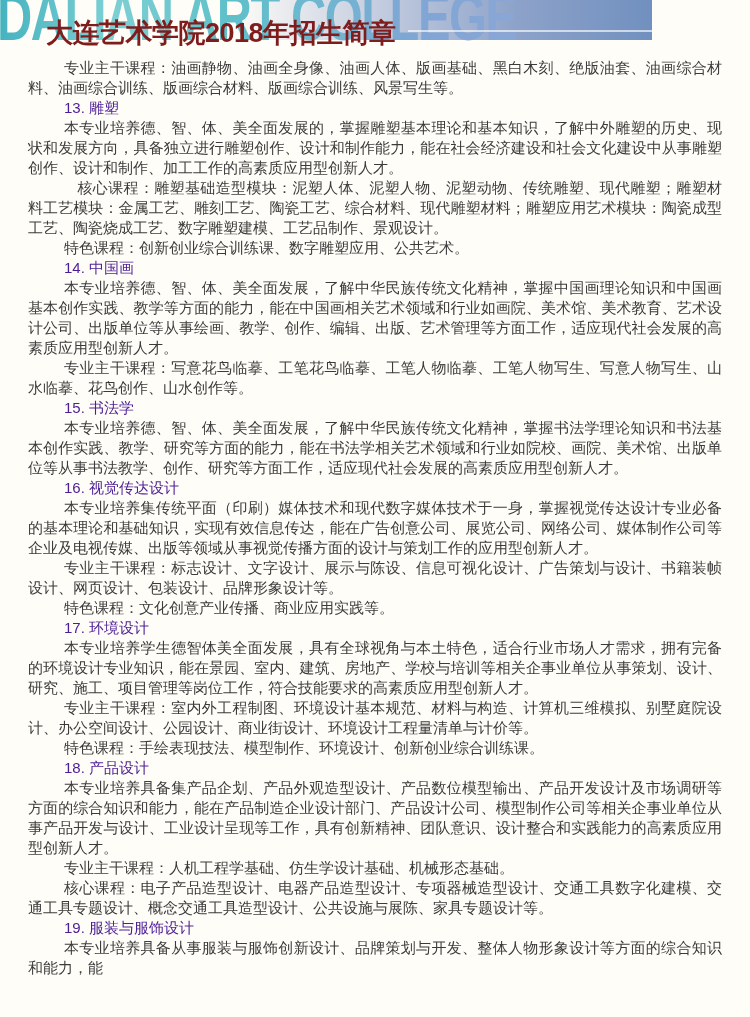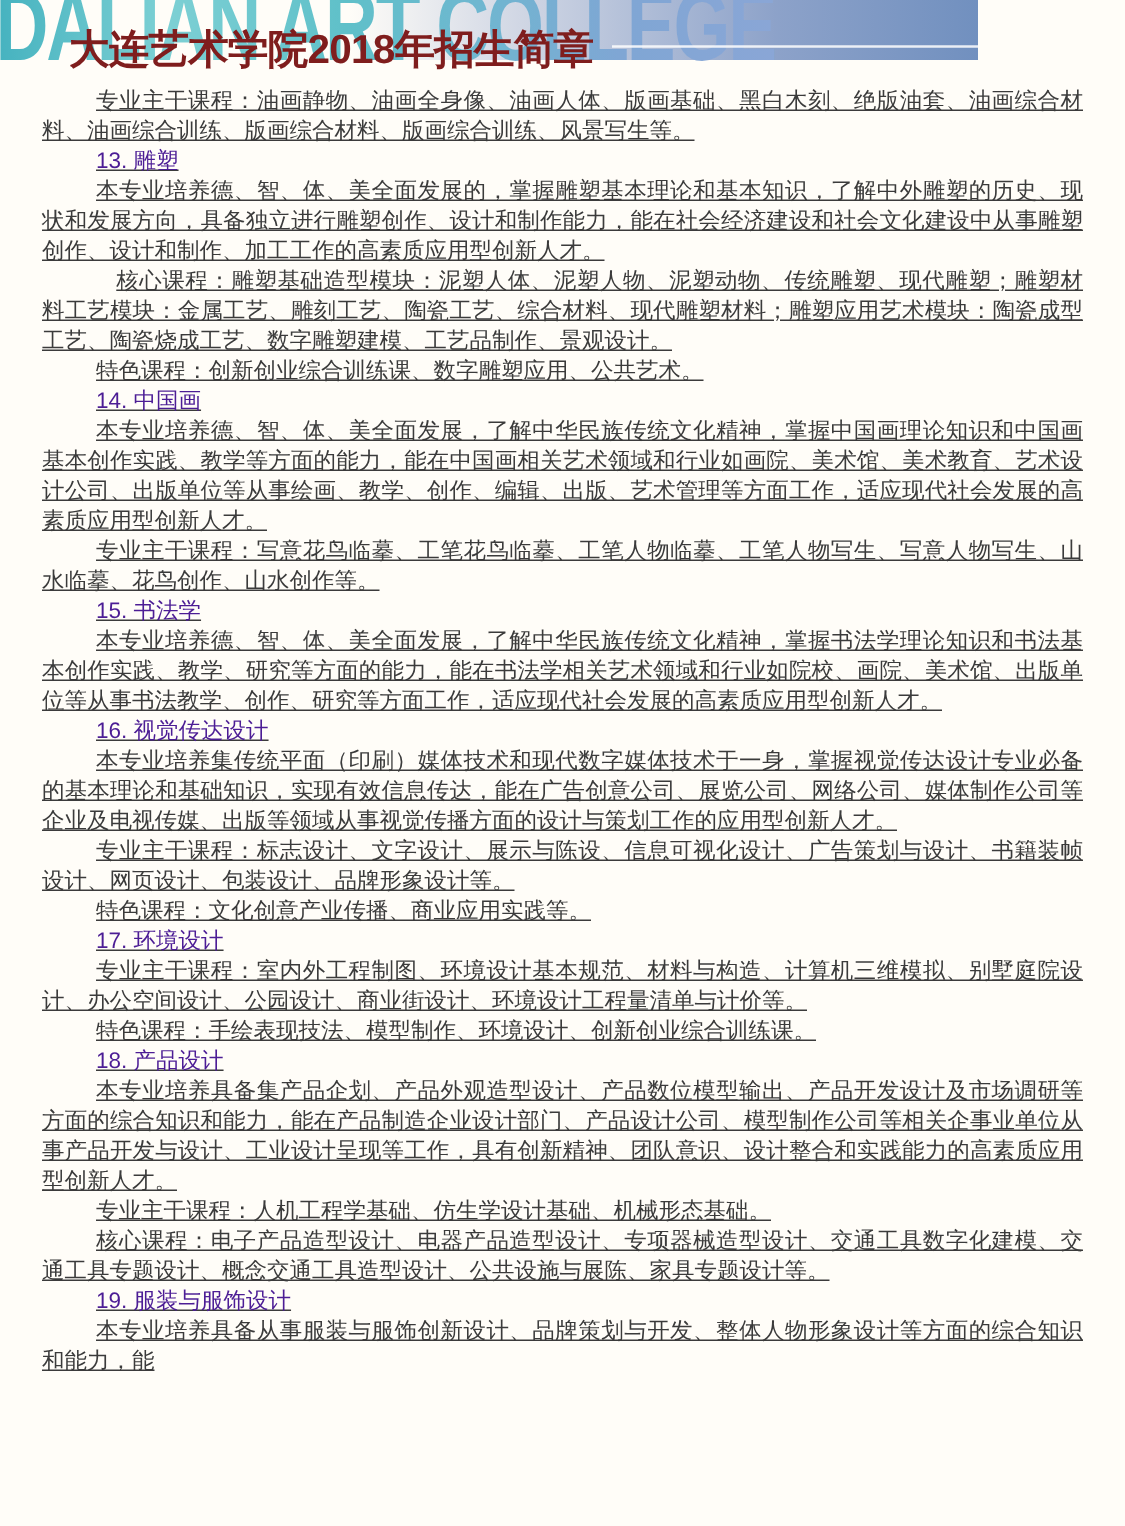--- a/index.html
+++ b/index.html
@@ -43,21 +43,20 @@
     font-size:27px;line-height:30px;letter-spacing:-0.5px;
     color:#7f1d1d;font-weight:bold;white-space:nowrap;
   }
   
   .doc-body{
     margin-top:6px;
     padding:0 28px;
     font-size:15px;line-height:20px;
     color:#3b3b3b;
     text-align:justify;
-    text-decoration:underline;
   }
   .doc-body p{margin:0;padding:0;}
   .para{text-indent:2.4em;}
   .para.deep{text-indent:3.3em;}
   .sec-heading{
     margin:0;padding:0;
     font-size:15px;line-height:20px;font-weight:normal;
     color:#4c1d95;
     text-indent:2.4em;
   }
@@ -102,20 +101,21 @@
 
   <section>
     <h3 class="sec-heading">16. 视觉传达设计</h3>
   <p class="para">本专业培养集传统平面（印刷）媒体技术和现代数字媒体技术于一身，掌握视觉传达设计专业必备的基本理论和基础知识，实现有效信息传达，能在广告创意公司、展览公司、网络公司、媒体制作公司等企业及电视传媒、出版等领域从事视觉传播方面的设计与策划工作的应用型创新人才。</p>
       <p class="para">专业主干课程：标志设计、文字设计、展示与陈设、信息可视化设计、广告策划与设计、书籍装帧设计、网页设计、包装设计、品牌形象设计等。</p>
       <p class="para">特色课程：文化创意产业传播、商业应用实践等。</p>
     </section>
 
   <section>
     <h3 class="sec-heading">17. 环境设计</h3>
+  <p class="para">本专业培养学生德智体美全面发展，具有全球视角与本土特色，适合行业市场人才需求，拥有完备的环境设计专业知识，能在景园、室内、建筑、房地产、学校与培训等相关企事业单位从事策划、设计、研究、施工、项目管理等岗位工作，符合技能要求的高素质应用型创新人才。</p>
       <p class="para">专业主干课程：室内外工程制图、环境设计基本规范、材料与构造、计算机三维模拟、别墅庭院设计、办公空间设计、公园设计、商业街设计、环境设计工程量清单与计价等。</p>
       <p class="para">特色课程：手绘表现技法、模型制作、环境设计、创新创业综合训练课。</p>
     </section>
 
   <section>
     <h3 class="sec-heading">18. 产品设计</h3>
   <p class="para">本专业培养具备集产品企划、产品外观造型设计、产品数位模型输出、产品开发设计及市场调研等方面的综合知识和能力，能在产品制造企业设计部门、产品设计公司、模型制作公司等相关企事业单位从事产品开发与设计、工业设计呈现等工作，具有创新精神、团队意识、设计整合和实践能力的高素质应用型创新人才。</p>
       <p class="para">专业主干课程：人机工程学基础、仿生学设计基础、机械形态基础。</p>
       <p class="para">核心课程：电子产品造型设计、电器产品造型设计、专项器械造型设计、交通工具数字化建模、交通工具专题设计、概念交通工具造型设计、公共设施与展陈、家具专题设计等。</p>
     </section>

